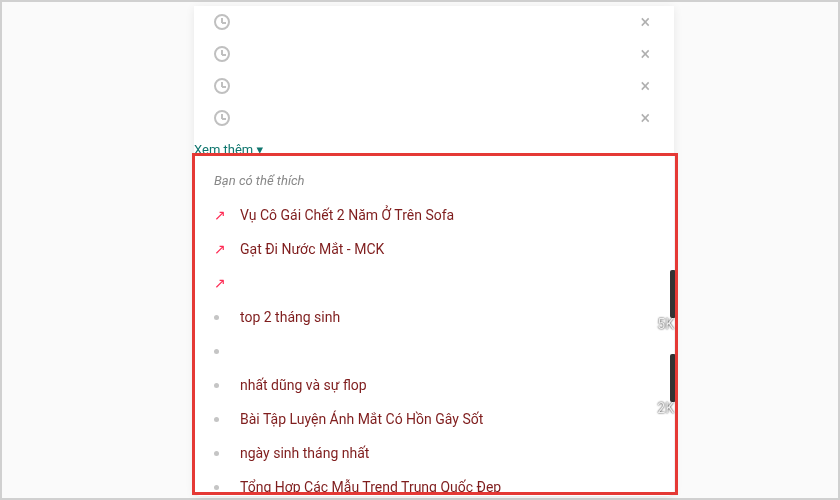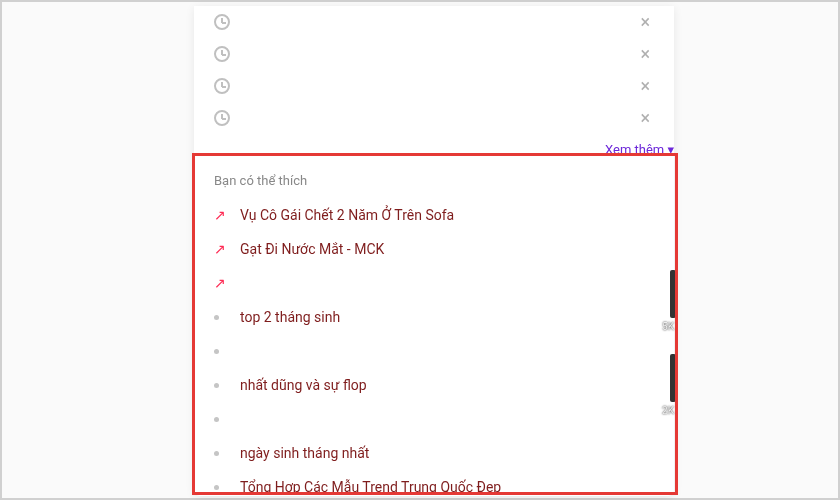--- a/index.html
+++ b/index.html
@@ -72,43 +72,44 @@
       opacity: 0.25;
     }
     .close-x {
       color: #b0b0b0;
       font-size: 18px;
       line-height: 1;
       cursor: pointer;
       padding: 4px;
     }
     .see-more {
-      text-align: right;
+      text-align: left;
       font-size: 13px;
-      color: #6d28d9;
+      color: #0f766e;
       padding: 8px 0 6px;
       cursor: pointer;
     }
     .highlight-box {
       position: absolute;
       left: 190px;
       top: 151px;
       width: 486px;
       height: 342px;
       border: 3px solid #e53935;
       pointer-events: none;
       z-index: 10;
     }
     .suggest-section {
       padding: 10px 20px 0;
     }
     .suggest-heading {
       font-size: 13px;
       color: #888;
       margin-bottom: 10px;
+      font-style: italic;
     }
     .suggest-item {
       display: flex;
       align-items: center;
       height: 34px;
       cursor: pointer;
     }
     .trend-icon {
       color: #fe2c55;
       font-size: 14px;
@@ -156,21 +157,21 @@
       height: 48px;
       background: #333;
       border-radius: 2px;
       margin-bottom: 36px;
       position: relative;
     }
     .thumb-label {
       position: absolute;
       right: 2px;
       bottom: -14px;
-      font-size: 10px;
+      font-size: 14px;
       color: #eee;
       text-shadow: 0 0 2px #000;
     }
   </style>
 </head>
 <body>
 
 <div class="outer-frame">
 
   <div class="panel">
@@ -218,20 +219,21 @@
       </div>
       <div class="suggest-item">
         <span class="dot-icon"></span>
       </div>
       <div class="suggest-item">
         <span class="dot-icon"></span>
         <span class="suggest-text">nhất dũng và sự flop</span>
       </div>
       <div class="suggest-item">
         <span class="dot-icon"></span>
+        <span class="suggest-text">Bài Tập Luyện Ánh Mắt Có Hồn Gây Sốt</span>
       </div>
       <div class="suggest-item">
         <span class="dot-icon"></span>
         <span class="suggest-text">ngày sinh tháng nhất</span>
       </div>
       <div class="suggest-item">
         <span class="dot-icon"></span>
         <span class="suggest-text">Tổng Hợp Các Mẫu Trend Trung Quốc Đẹp</span>
       </div>
     </div>

